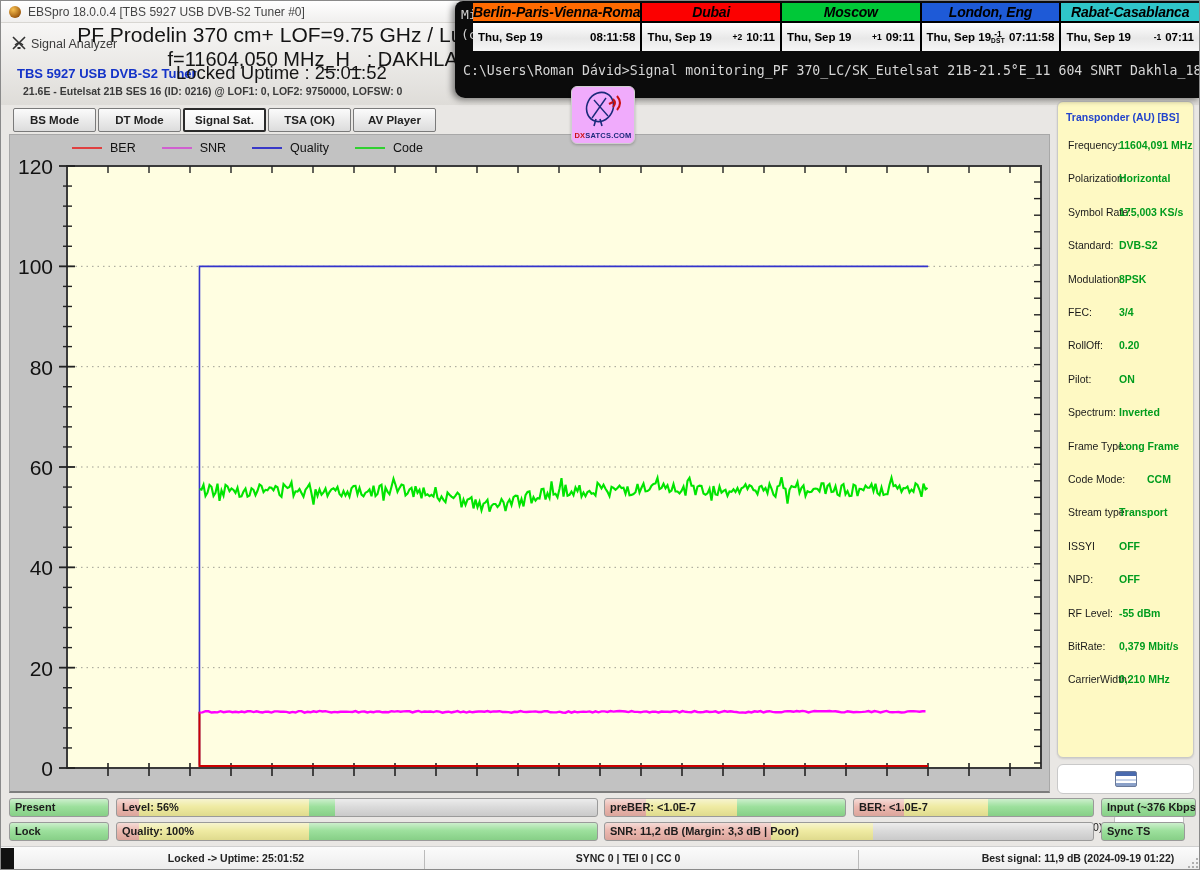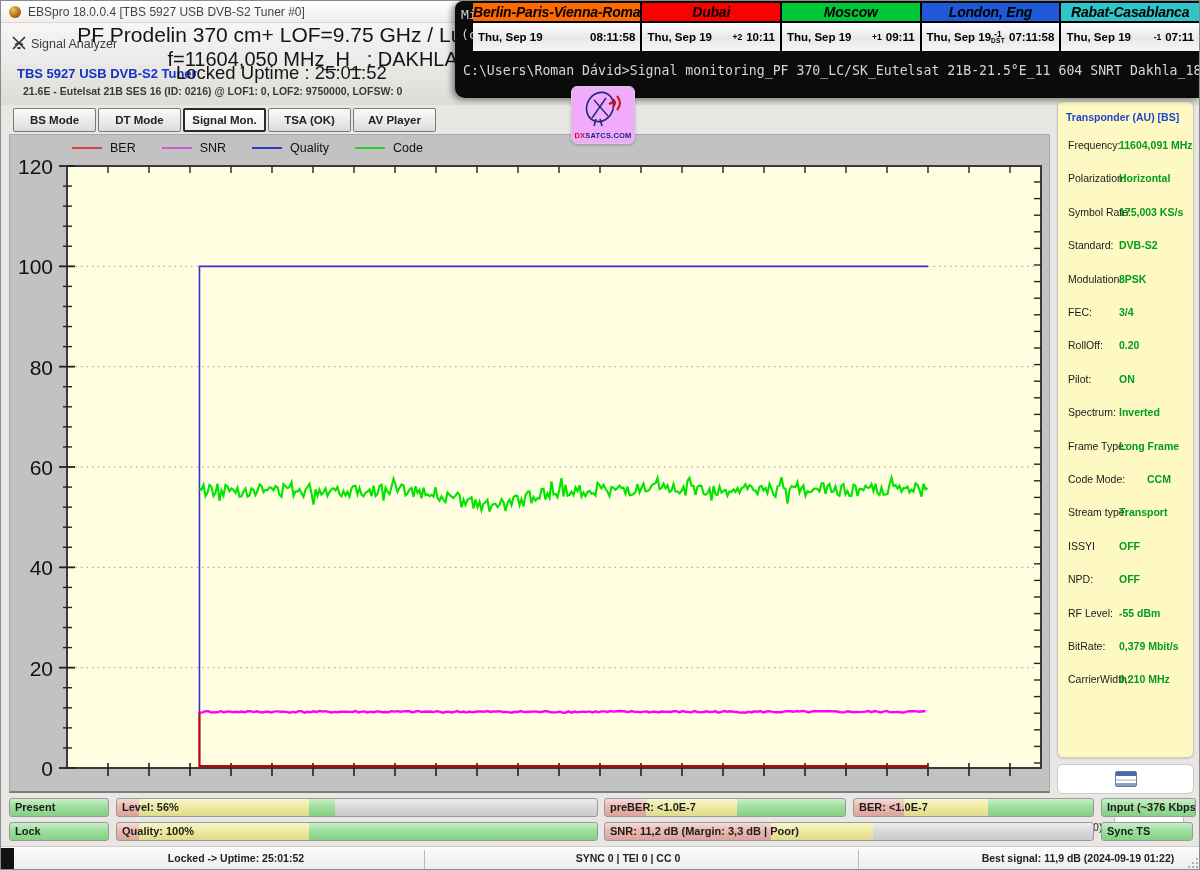--- a/index.html
+++ b/index.html
@@ -157,21 +157,21 @@
       <path d="M33 9 q4 4 0 8" stroke="#cc1111" stroke-width="2" fill="none"></path>
       <path d="M37 6 q6 7 0 14" stroke="#cc1111" stroke-width="2" fill="none"></path>
       <path d="M29 14 l4 -2" stroke="#cc1111" stroke-width="2"></path>
     </svg>
     <div class="txt"><span class="dx">DX</span><span class="rest">SATCS.COM</span></div>
   </div>
 
   <div id="tabs">
       <div class="tab" style="left: 12px;">BS Mode</div>
       <div class="tab" style="left: 97px;">DT Mode</div>
-      <div class="tab active" style="left: 182px;">Signal Mon.</div>
+      <div class="tab active" style="left: 182px;">Signal Sat.</div>
       <div class="tab" style="left: 267px;">TSA (OK)</div>
       <div class="tab" style="left: 352px;">AV Player</div>
     </div>
 
   <div id="chart-region">
     <div id="legend">
         <div class="leg-item">
           <div class="leg-dash" style="border-top-color: rgb(224, 64, 64);"></div>
           <span>BER</span>
         </div>
@@ -389,21 +389,21 @@
       </div>
       <div class="ind-bar" style="left: 8px; top: 821px; width: 100px; background: linear-gradient(rgba(255, 255, 255, 0.55), rgba(255, 255, 255, 0.12) 45%, rgba(0, 0, 0, 0.06)), linear-gradient(90deg, rgb(143, 220, 143) 0%, rgb(143, 220, 143) 100%);">
         <div class="ind-label">Lock</div>
       </div>
       <div class="ind-bar" style="left: 115px; top: 821px; width: 482px; background: linear-gradient(rgba(255, 255, 255, 0.55), rgba(255, 255, 255, 0.12) 45%, rgba(0, 0, 0, 0.06)), linear-gradient(90deg, rgb(233, 175, 165) 0%, rgb(233, 175, 165) 4.5%, rgb(237, 232, 150) 4.5%, rgb(237, 232, 150) 40%, rgb(143, 220, 143) 40%, rgb(143, 220, 143) 100%);">
         <div class="ind-label">Quality: 100%</div>
       </div>
       <div class="ind-bar" style="left: 603px; top: 821px; width: 490px; background: linear-gradient(rgba(255, 255, 255, 0.55), rgba(255, 255, 255, 0.12) 45%, rgba(0, 0, 0, 0.06)), linear-gradient(90deg, rgb(233, 175, 165) 0%, rgb(233, 175, 165) 34%, rgb(237, 232, 150) 34%, rgb(237, 232, 150) 55%, rgb(214, 214, 214) 55%, rgb(214, 214, 214) 100%);">
         <div class="ind-label">SNR: 11,2 dB (Margin: 3,3 dB | Poor)</div>
       </div>
-      <div class="ind-bar" style="left: 1100px; top: 821px; width: 92px; background: linear-gradient(rgba(255, 255, 255, 0.55), rgba(255, 255, 255, 0.12) 45%, rgba(0, 0, 0, 0.06)), linear-gradient(90deg, rgb(143, 220, 143) 0%, rgb(143, 220, 143) 100%);">
+      <div class="ind-bar" style="left: 1100px; top: 821px; width: 84px; background: linear-gradient(rgba(255, 255, 255, 0.55), rgba(255, 255, 255, 0.12) 45%, rgba(0, 0, 0, 0.06)), linear-gradient(90deg, rgb(143, 220, 143) 0%, rgb(143, 220, 143) 100%);">
         <div class="ind-label">Sync TS</div>
       </div>
     </div>
 
   <div id="statusbar">
     <div id="sb-black"></div>
     <div class="sb-text" style="left:235px;">Locked -&gt; Uptime: 25:01:52</div>
     <div class="sb-text" style="left:627px;">SYNC 0 | TEI 0 | CC 0</div>
     <div class="sb-text" style="left:1077px;">Best signal: 11,9 dB (2024-09-19 01:22)</div>
     <div class="sb-div" style="left:423px;"></div>

